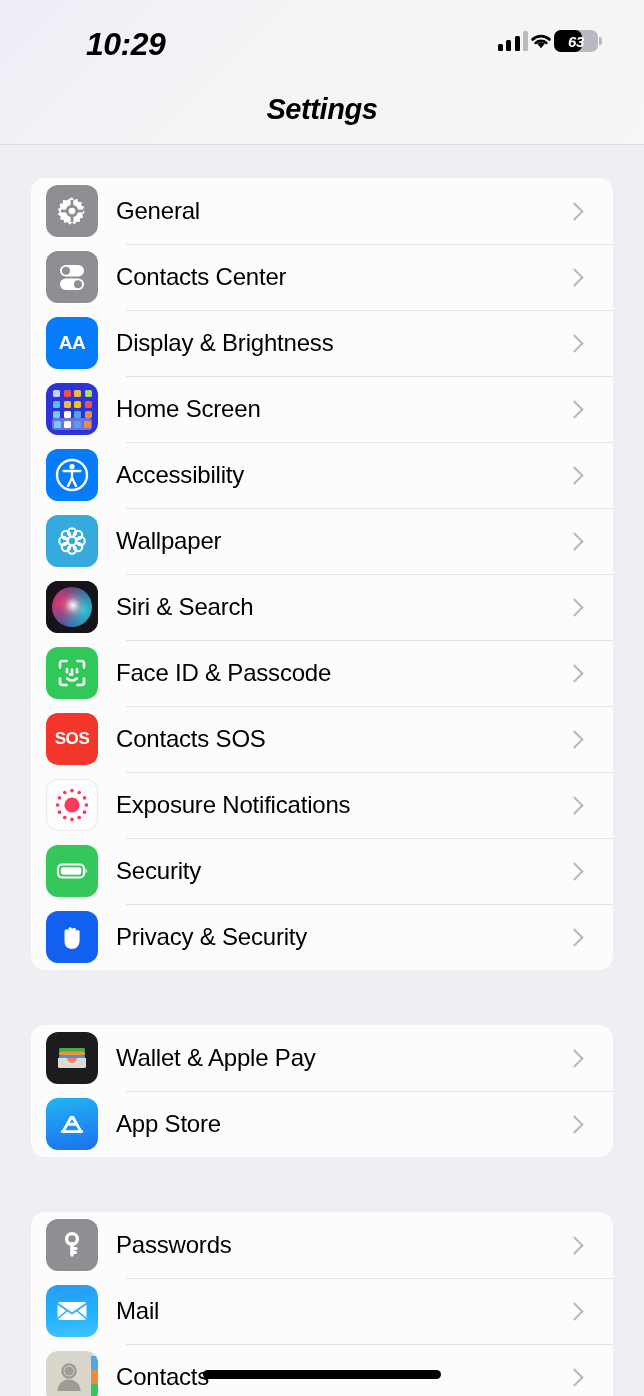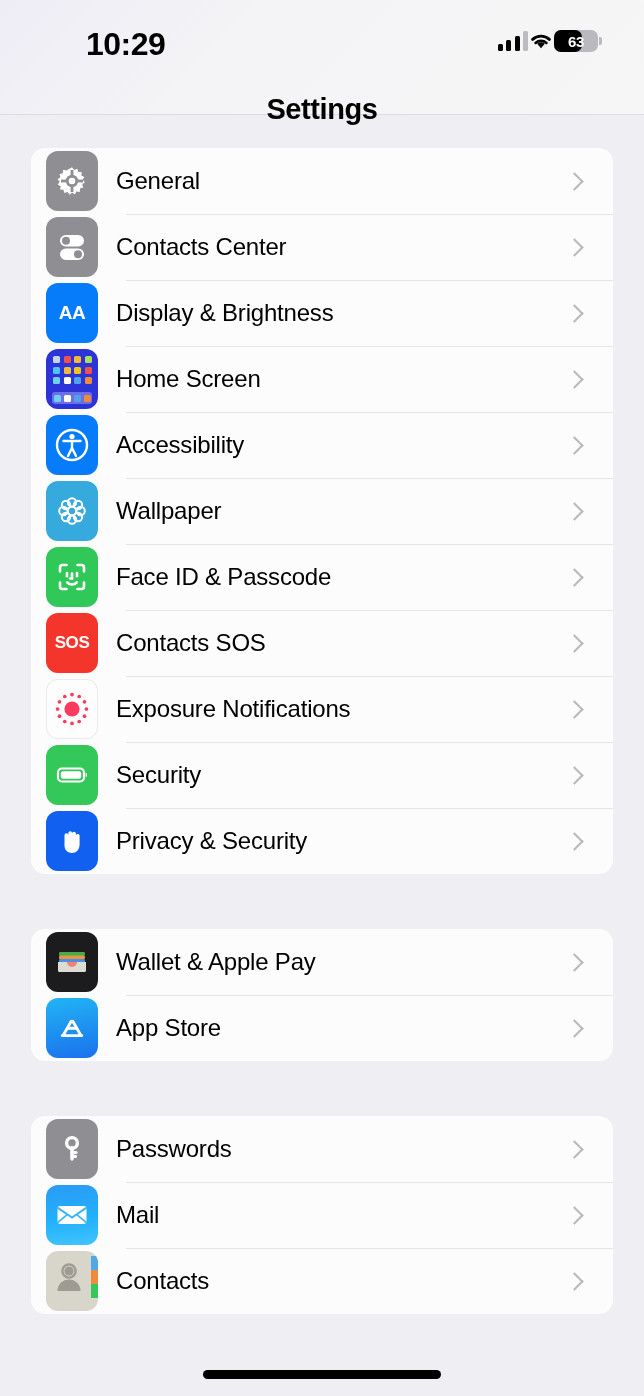--- a/index.html
+++ b/index.html
@@ -11,23 +11,24 @@
   }
   #phone {
     position: relative;
     width: 644px; height: 1396px;
     background: #eeeef3;
   }
 
   
   #header {
     position: relative;
-    height: 115px;
+    height: 145px;
     background: linear-gradient(135deg, #eeedf6 0%, #f4f4f6 38%, #f6f6f7 100%);
     border-bottom: 1px solid #dcdce1;
+    font-style: italic;
   }
   #statusbar {
     position: relative;
     height: 80px;
   }
   #clock {
     position: absolute;
     left: 86px; top: 26px;
     font-size: 32px;
     font-weight: 600;
@@ -105,21 +106,21 @@
     cursor: default;
   }
   .row + .row::before {
     content: "";
     position: absolute;
     left: 95px; right: 0; top: 0;
     height: 1px;
     background: #e4e4e7;
   }
   .icon {
-    width: 52px; height: 60px;
+    width: 52px; height: 52px;
     border-radius: 12px;
     flex: 0 0 52px;
     position: relative;
     overflow: hidden;
   }
   .label {
     margin-left: 18px;
     font-size: 24px;
     color: #000;
     letter-spacing: -0.2px;
@@ -336,20 +337,27 @@
               <circle cx="24" cy="12" r="4.2"></circle>
               <circle cx="12" cy="24" r="4.2"></circle>
               <circle cx="24" cy="24" r="4.2"></circle>
             </g>
           </svg>
         </span>
         <span class="label">Wallpaper</span>
         <span class="chev"></span>
       </div>
 
+      <div class="row">
+        <span class="icon ic-siri">
+          <span class="siri-orb"></span>
+        </span>
+        <span class="label">Siri &amp; Search</span>
+        <span class="chev"></span>
+      </div>
 
       <div class="row">
         <span class="icon ic-face">
           <svg width="36" height="36" viewBox="0 0 36 36">
             <g fill="none" stroke="#fff" stroke-width="2.6" stroke-linecap="round">
               <path d="M6 12.5 V8.5 a2.5 2.5 0 0 1 2.5-2.5 H12.5"></path>
               <path d="M30 12.5 V8.5 a2.5 2.5 0 0 0-2.5-2.5 H23.5"></path>
               <path d="M6 23.5 V27.5 a2.5 2.5 0 0 0 2.5 2.5 H12.5"></path>
               <path d="M30 23.5 V27.5 a2.5 2.5 0 0 1-2.5 2.5 H23.5"></path>
               <path d="M13 14 v3.2"></path>

